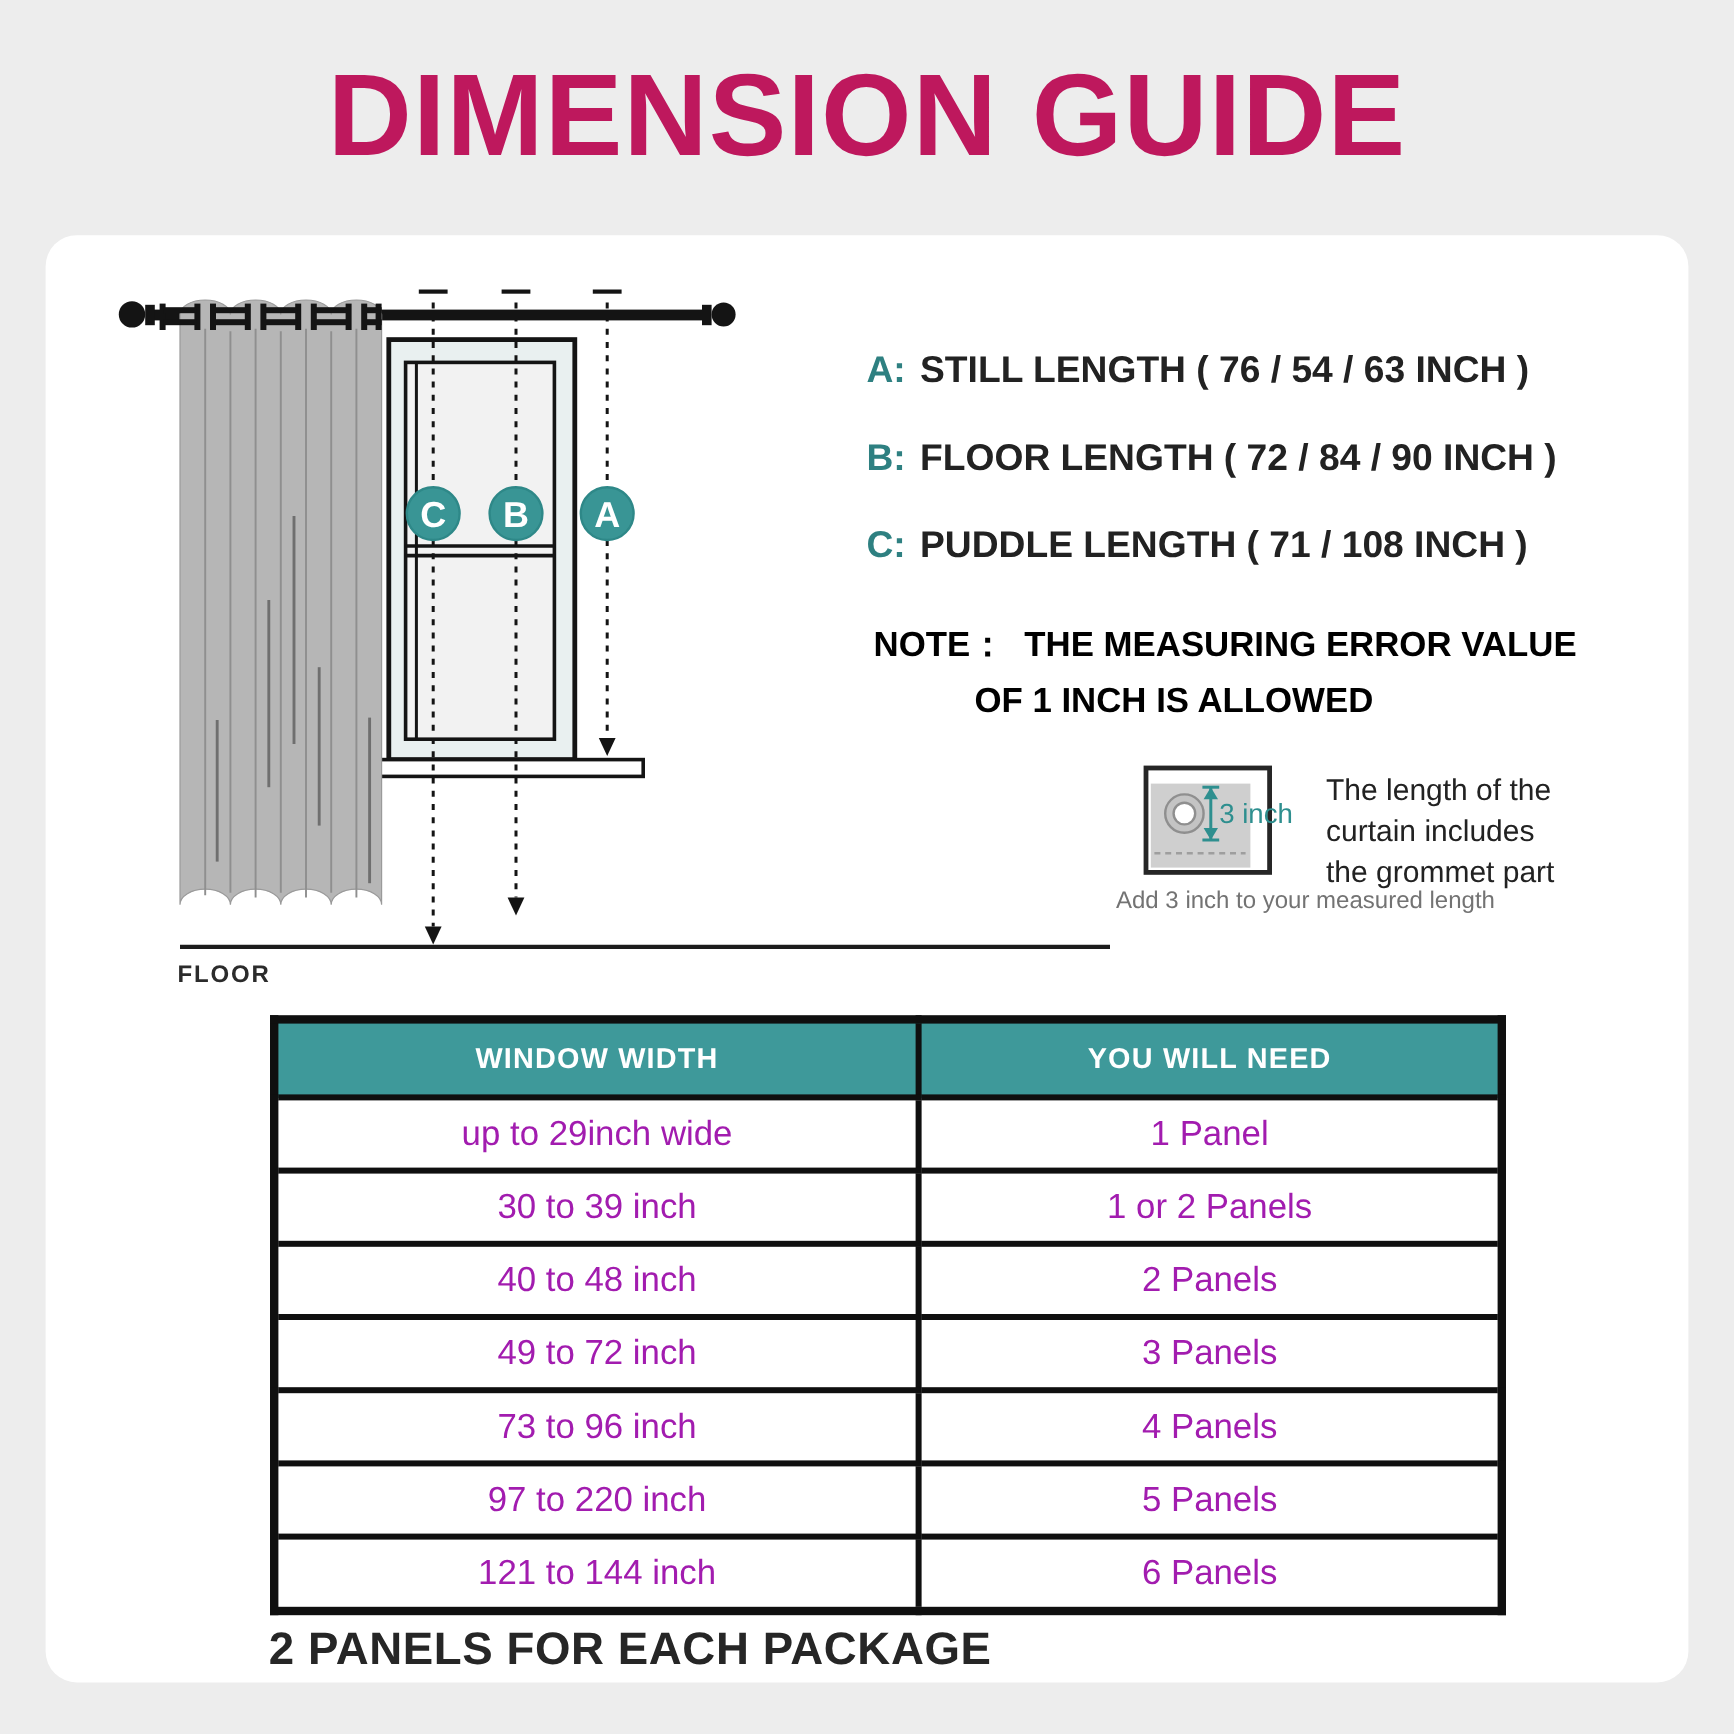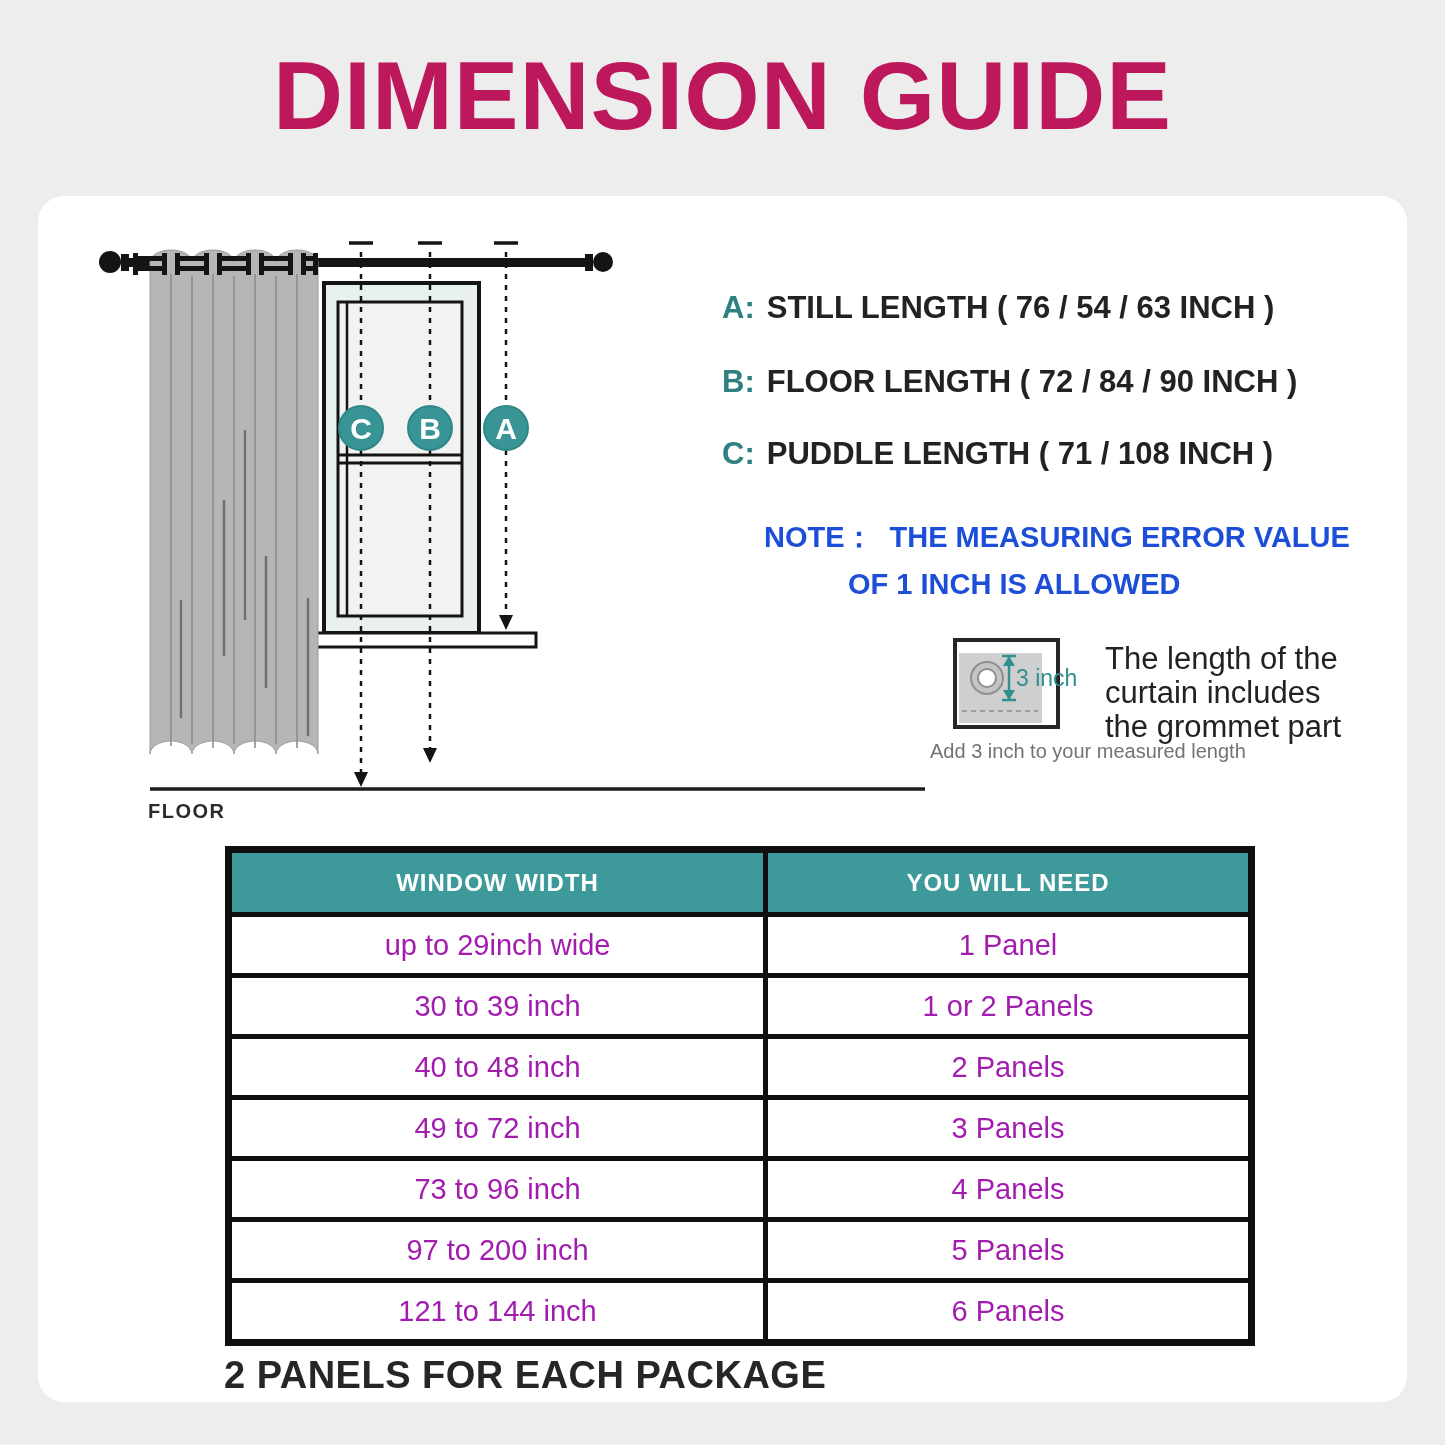--- a/index.html
+++ b/index.html
@@ -25,26 +25,26 @@
   #diagram-svg{left:0;top:0;}
   
   .len-line{
     left:722px;font-size:31px;font-weight:600;white-space:nowrap;color:#222222;
   }
   .len-line .pre{color:#2e8081;margin-right:12px;}
   #len-a{top:290px;}
   #len-b{top:364px;text-align:center;}
   #len-c{top:436px;}
   
-  .note{color:#1d4ed8;font-weight:600;font-size:29px;white-space:nowrap;margin-left:36px;}
+  .note{color:#000000;font-weight:600;font-size:29px;white-space:nowrap;}
   #note-1{left:728px;top:518px;}
   #note-1 .note-label{margin-right:16px;}
   #note-2{left:812px;top:568px;}
   
-  #grommet-caption{left:1105px;top:642px;font-size:31px;font-weight:500;line-height:34px;color:#222222;white-space:nowrap;}
+  #grommet-caption{left:1105px;top:642px;font-size:25px;font-weight:500;line-height:34px;color:#222222;white-space:nowrap;}
   #grommet-tip{left:930px;top:740px;font-size:20px;font-weight:500;color:#737373;white-space:nowrap;}
   
   #table-wrap{left:225px;top:846px;width:1030px;}
   table{border-collapse:collapse;width:100%;background:#ffffff;border:7px solid #0f0f0f;table-layout:fixed;}
   th,td{border:5px solid #0f0f0f;text-align:center;vertical-align:middle;white-space:nowrap;}
   th{background:#3e999a;color:#ffffff;font-size:24px;font-weight:700;height:57px;letter-spacing:1px;}
   td{font-size:29px;font-weight:500;height:54px;color:#a21caf;}
   col.c1{width:52.5%;} col.c2{width:47.5%;}
   
   #footnote{left:224px;top:1354px;font-size:38px;font-weight:700;letter-spacing:.5px;color:#262626;white-space:nowrap;}
@@ -221,21 +221,21 @@
         </tr>
         <tr>
           <td>49 to 72 inch</td>
           <td>3 Panels</td>
         </tr>
         <tr>
           <td>73 to 96 inch</td>
           <td>4 Panels</td>
         </tr>
         <tr>
-          <td>97 to 200 inch</td>
+          <td>97 to 220 inch</td>
           <td>5 Panels</td>
         </tr>
         <tr>
           <td>121 to 144 inch</td>
           <td>6 Panels</td>
         </tr>
       </tbody>
   </table>
 </div>
 

